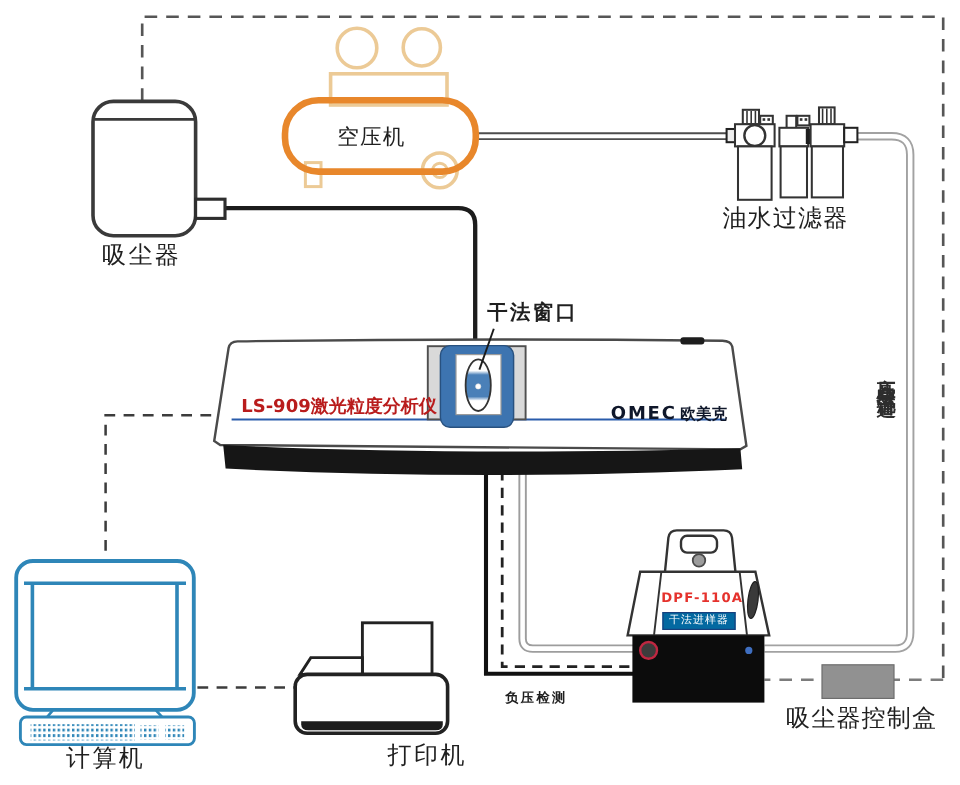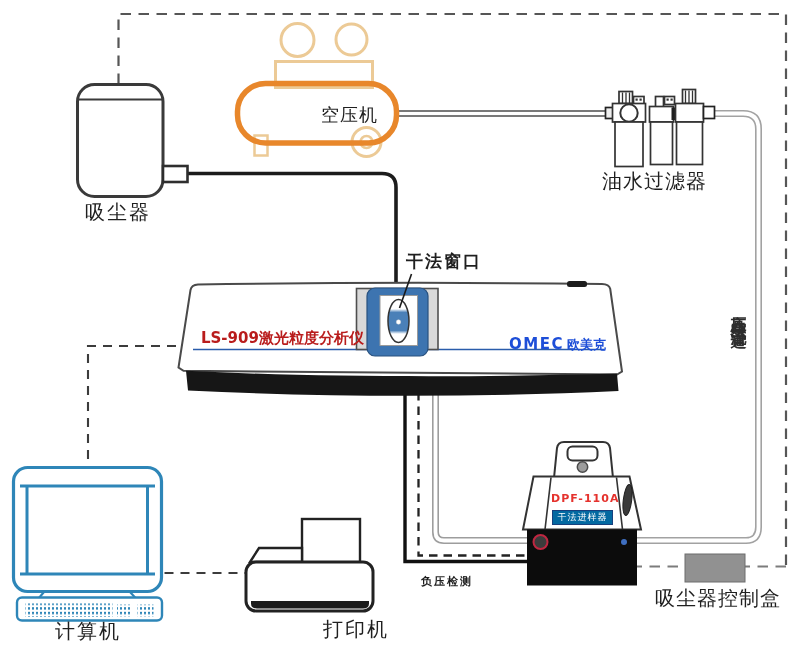--- a/index.html
+++ b/index.html
@@ -1,25 +1,25 @@
 <!DOCTYPE html>
 <html><head>
 <meta charset="utf-8">
 <style>
   html,body{margin:0;padding:0;background:#ffffff;}
   body{font-family:"DejaVu Sans","Liberation Sans",sans-serif;}
   #stage{position:relative;width:800px;height:654px;background:#fff;overflow:hidden;}
   #stage svg{position:absolute;left:0;top:0;}
   .lbl{position:absolute;color:#1f1f1f;white-space:nowrap;line-height:1.15;}
   .lbl-vacuum{left:85px;top:201px;font-size:20px;letter-spacing:2px;}
-  .lbl-compressor{left:281px;top:105px;font-size:18px;letter-spacing:1px;margin-left:40px;}
+  .lbl-compressor{left:281px;top:105px;font-size:18px;letter-spacing:1px;}
   .lbl-filter{left:602px;top:170px;font-size:20px;letter-spacing:1px;}
   .lbl-drywindow{left:406px;top:252px;font-size:17px;font-weight:700;letter-spacing:2px;}
   .lbl-analyzer{left:201px;top:330px;font-size:15px;font-weight:700;color:#b91c1c;}
-  .lbl-omec{left:509px;top:335px;color:#1d4ed8;}
+  .lbl-omec{left:509px;top:335px;color:#0f172a;}
   .lbl-omec .omec-en{font-size:15px;font-weight:800;letter-spacing:1.5px;}
   .lbl-omec .omec-cn{font-size:13px;font-weight:800;margin-left:3px;}
   .lbl-pipe{left:729px;top:302px;font-size:16px;font-weight:700;color:#2d2d2d;
             writing-mode:vertical-rl;text-orientation:upright;letter-spacing:3px;}
   .lbl-sampler-model{left:551px;top:493px;width:66px;text-align:left;
             font-size:11px;font-weight:700;color:#e5322d;letter-spacing:1px;}
   .badge-sampler{position:absolute;left:552px;top:510px;width:59px;height:13px;
             background:#0369a1;border:1px solid #17407e;color:#fff;font-size:9px;
             line-height:13px;text-align:center;letter-spacing:1px;}
   .lbl-negpressure{left:421px;top:576px;font-size:11px;font-weight:700;letter-spacing:2px;}

